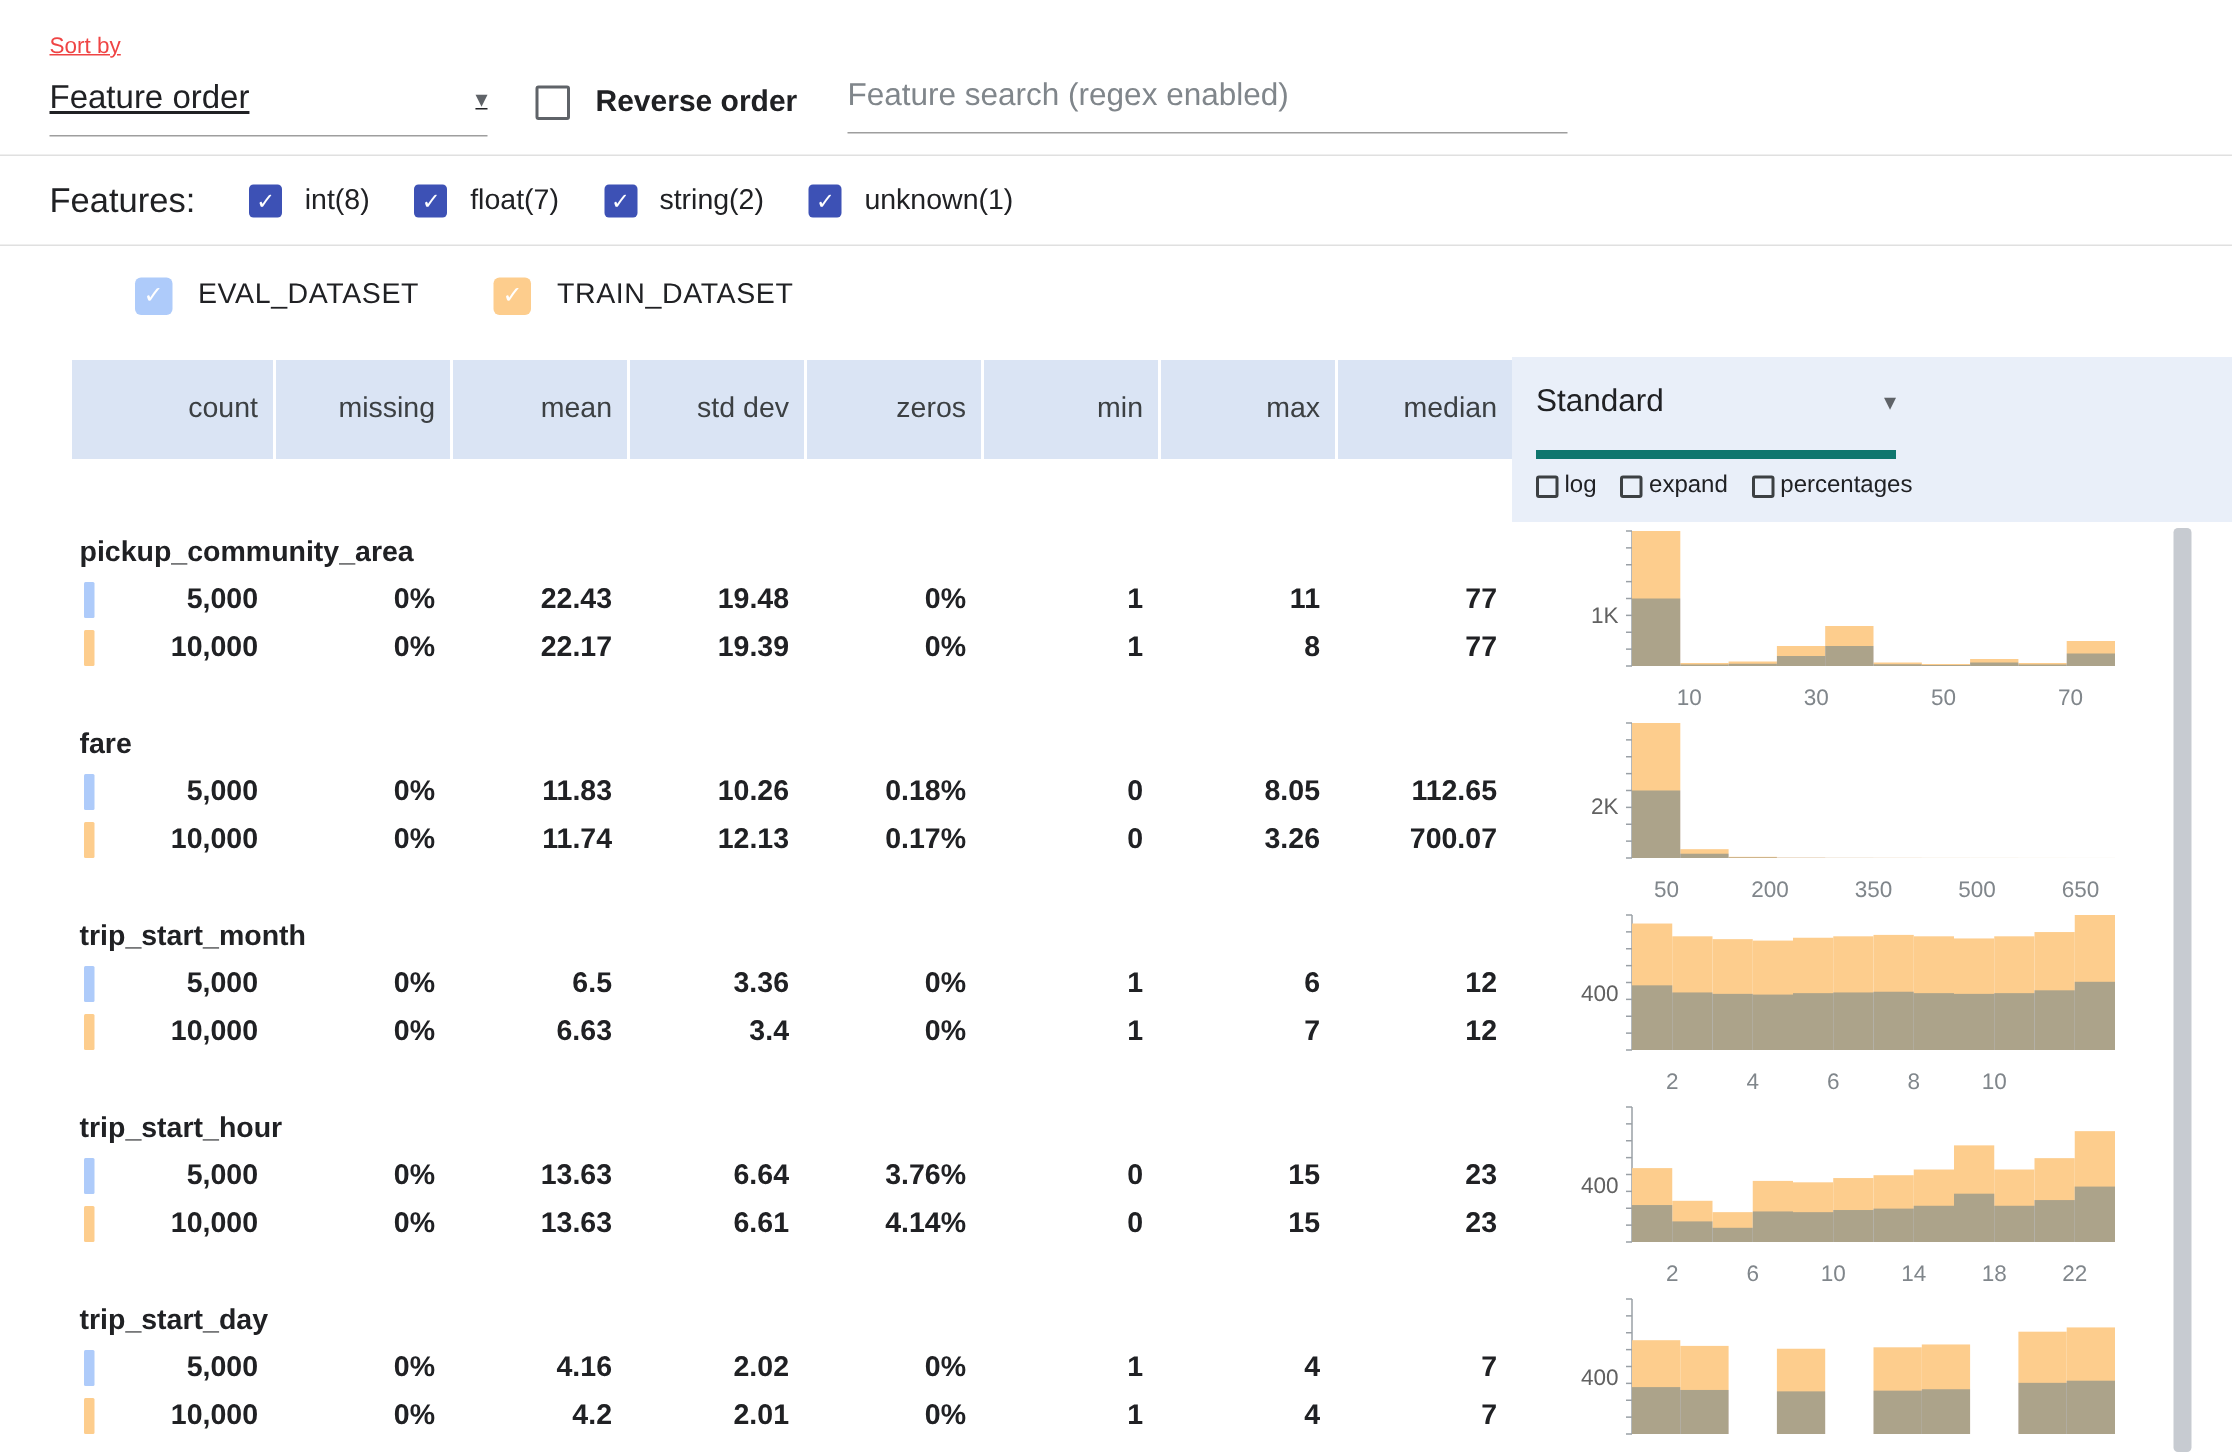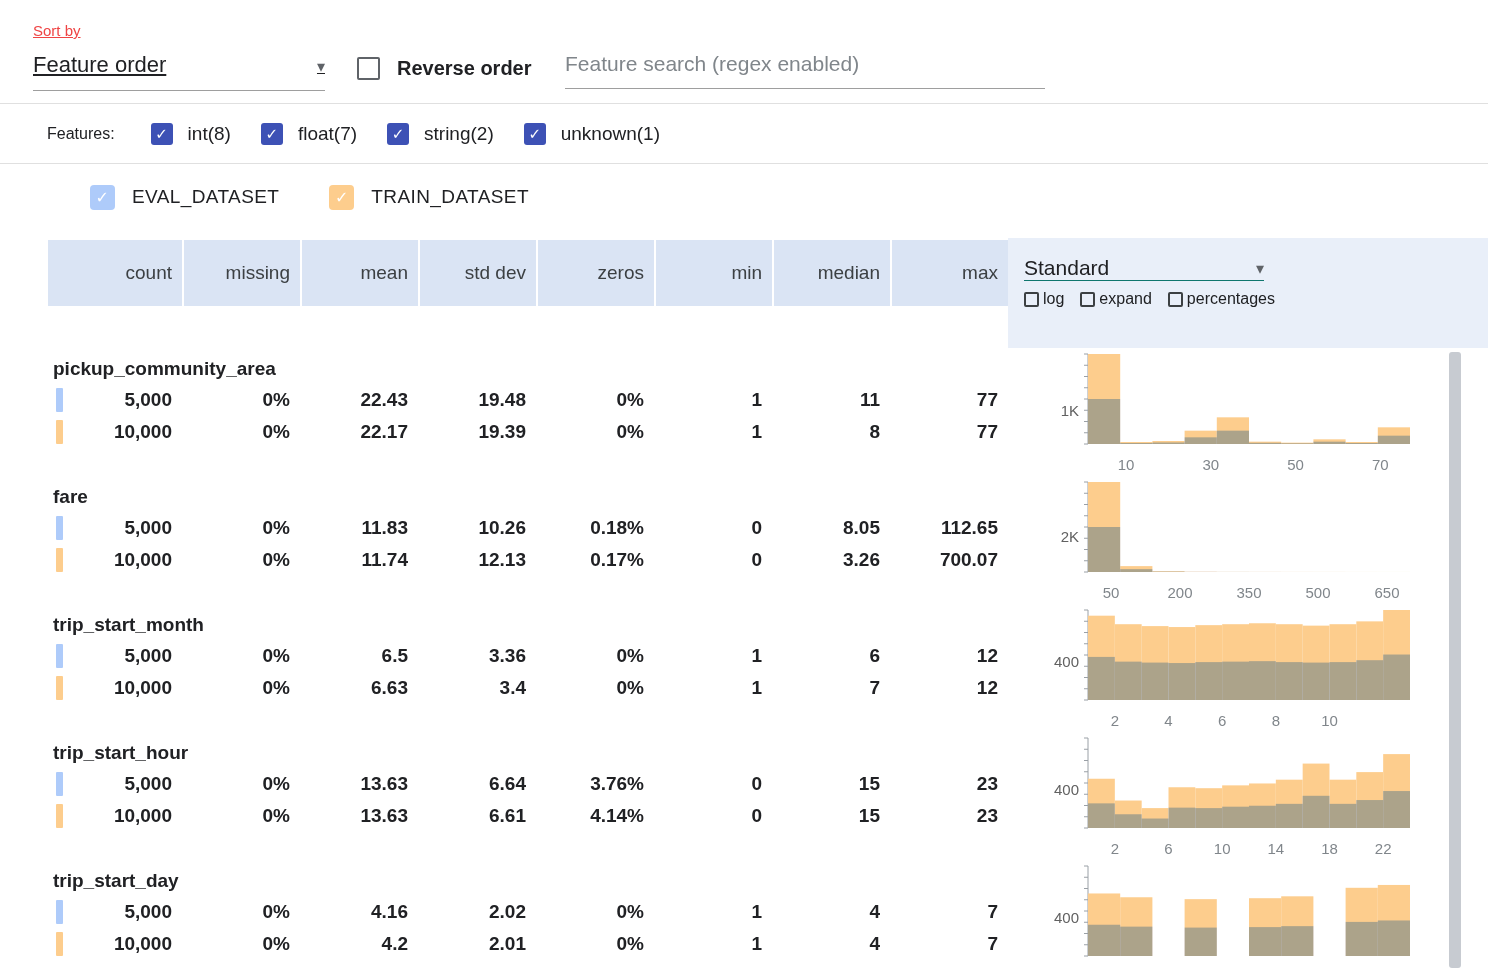--- a/index.html
+++ b/index.html
@@ -19,21 +19,21 @@
   .cb-outline { width: 23px; height: 23px; border: 2px solid #5f6368; border-radius: 2px;
     background: #fff; flex: none; }
   .search-wrap { position: absolute; left: 565px; top: 50px; width: 480px; }
   .search-wrap input { width: 100%; border: 0; border-bottom: 1px solid #9e9e9e; outline: none;
     font-size: 21px; padding: 2px 0 12px; font-family: inherit; color: #202124; background: transparent; }
   .search-wrap input::placeholder { color: #80868b; }
 
   
   .features-row { height: 60px; border-bottom: 1px solid #e0e0e0; display: flex;
     align-items: center; padding-left: 33px; }
-  .features-label { font-size: 16px; margin-right: 36px; margin-left: 14px; }
+  .features-label { font-size: 23px; margin-right: 36px; }
   .filter-item { display: flex; align-items: center; gap: 15px; margin-right: 30px;
     font-size: 19px; cursor: pointer; }
   .cb-filled { width: 22px; height: 22px; border-radius: 3px; color: #fff; display: flex;
     align-items: center; justify-content: center; font-size: 15px; font-weight: bold; flex: none; }
   .cb-indigo { background: #3d51b5; }
 
   
   .datasets-row { height: 66px; display: flex; align-items: center; padding-left: 90px; gap: 50px; }
   .dataset-item { display: flex; align-items: center; gap: 17px; font-size: 19px;
     letter-spacing: .4px; cursor: pointer; }
@@ -46,21 +46,21 @@
   .head-left { width: 960px; }
   .title-bar { height: 42px; background: #c5d8f1; display: flex; align-items: center;
     padding-left: 16px; font-size: 20px; font-weight: bold; }
   .col-headers { height: 68px; padding-top: 2px; display: grid;
     grid-template-columns: 134px repeat(7, 116px); column-gap: 2px; background: #fff; }
   .col-head-cell { background: #dae4f4; display: flex; align-items: center;
     justify-content: flex-end; padding-right: 10px; font-size: 19px; color: #3c4043; }
   .chart-head { width: 480px; height: 110px; background: #e9eff9; padding: 10px 0 0 16px; }
   .chart-head-label { font-size: 15px; color: #5f6368; }
   .chart-select { width: 240px; display: flex; align-items: flex-end; justify-content: space-between;
-    font-size: 21px; border-bottom: 1px solid #0f766e; padding: 8px 0 0; cursor: pointer; }
+    font-size: 21px; border-bottom: 6px solid #0f766e; padding: 8px 0 20px; cursor: pointer; }
   .chart-toggles { display: flex; align-items: center; gap: 16px; margin-top: 9px; font-size: 16px; }
   .toggle { display: flex; align-items: center; gap: 4px; cursor: pointer; }
   .cb-small { width: 15px; height: 15px; border: 2px solid #3c4043; border-radius: 2px; flex: none; }
 
   
   .feature-block { display: flex; height: 128px; }
   .feature-left { width: 960px; padding-top: 6px; }
   .feature-name { height: 30px; display: flex; align-items: center; padding-left: 5px;
     font-size: 19px; font-weight: bold; }
   .stat-row { display: grid; grid-template-columns: 134px repeat(7, 116px); column-gap: 2px; height: 32px; }
@@ -147,22 +147,22 @@
   <div class="table-region">
     <div class="table-head">
       <div class="head-left">
         <div class="col-headers" id="col-headers">
             <div class="col-head-cell">count</div>
             <div class="col-head-cell">missing</div>
             <div class="col-head-cell">mean</div>
             <div class="col-head-cell">std dev</div>
             <div class="col-head-cell">zeros</div>
             <div class="col-head-cell">min</div>
+            <div class="col-head-cell">max</div>
             <div class="col-head-cell">median</div>
-            <div class="col-head-cell">max</div>
           </div>
       </div>
       <div class="chart-head">
         <div class="chart-select">
           <span>Standard</span>
           <span class="caret">▾</span>
         </div>
         <div class="chart-toggles">
 
             <label class="toggle">

